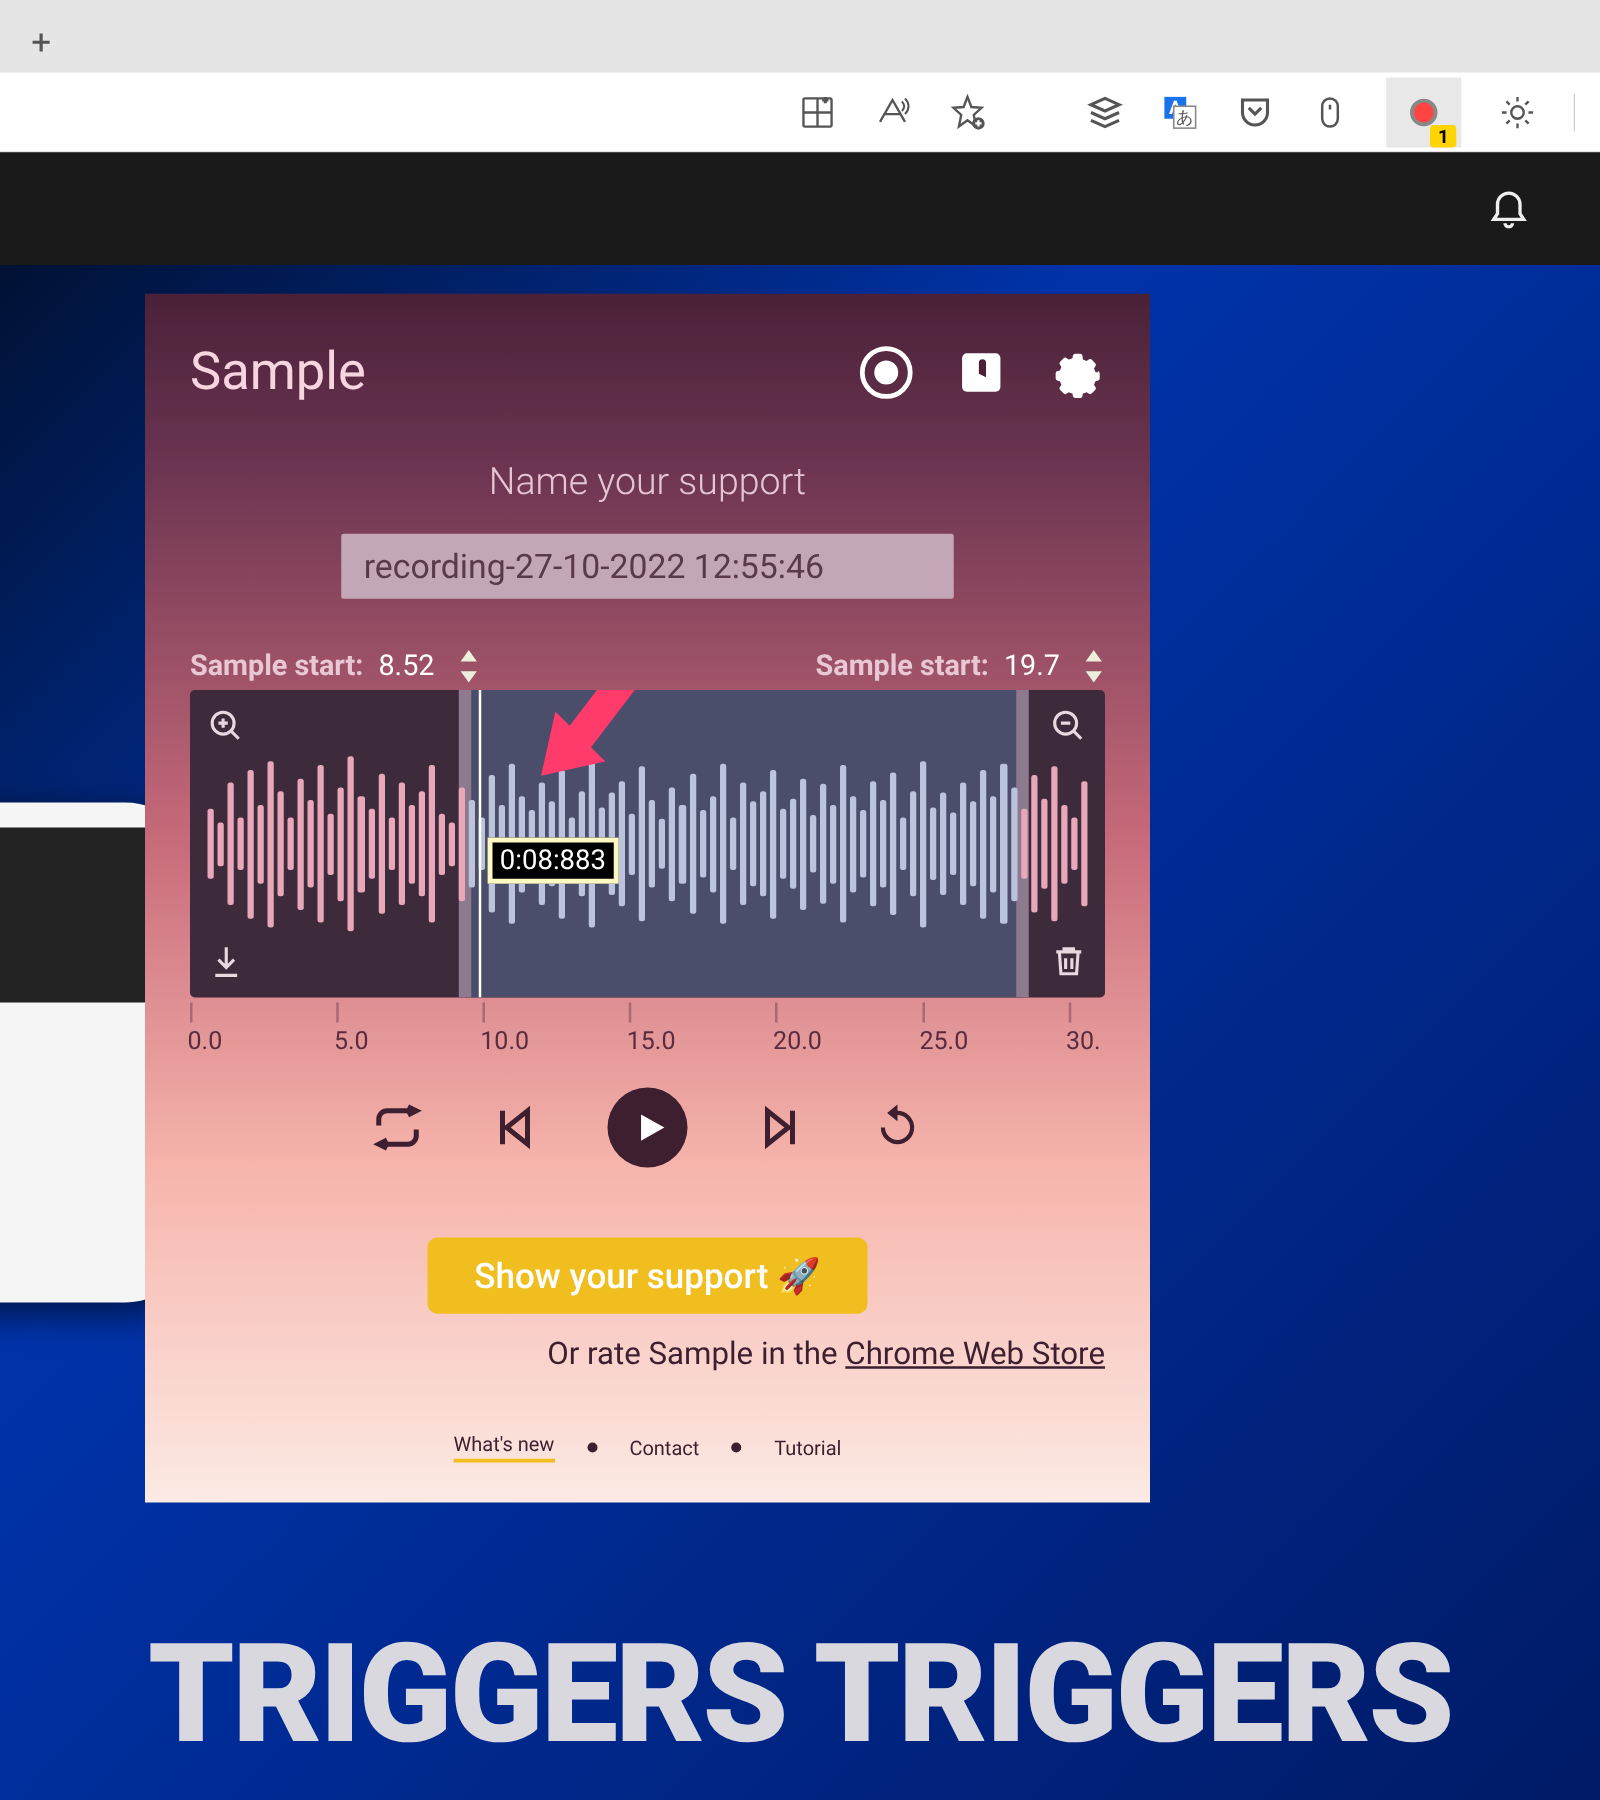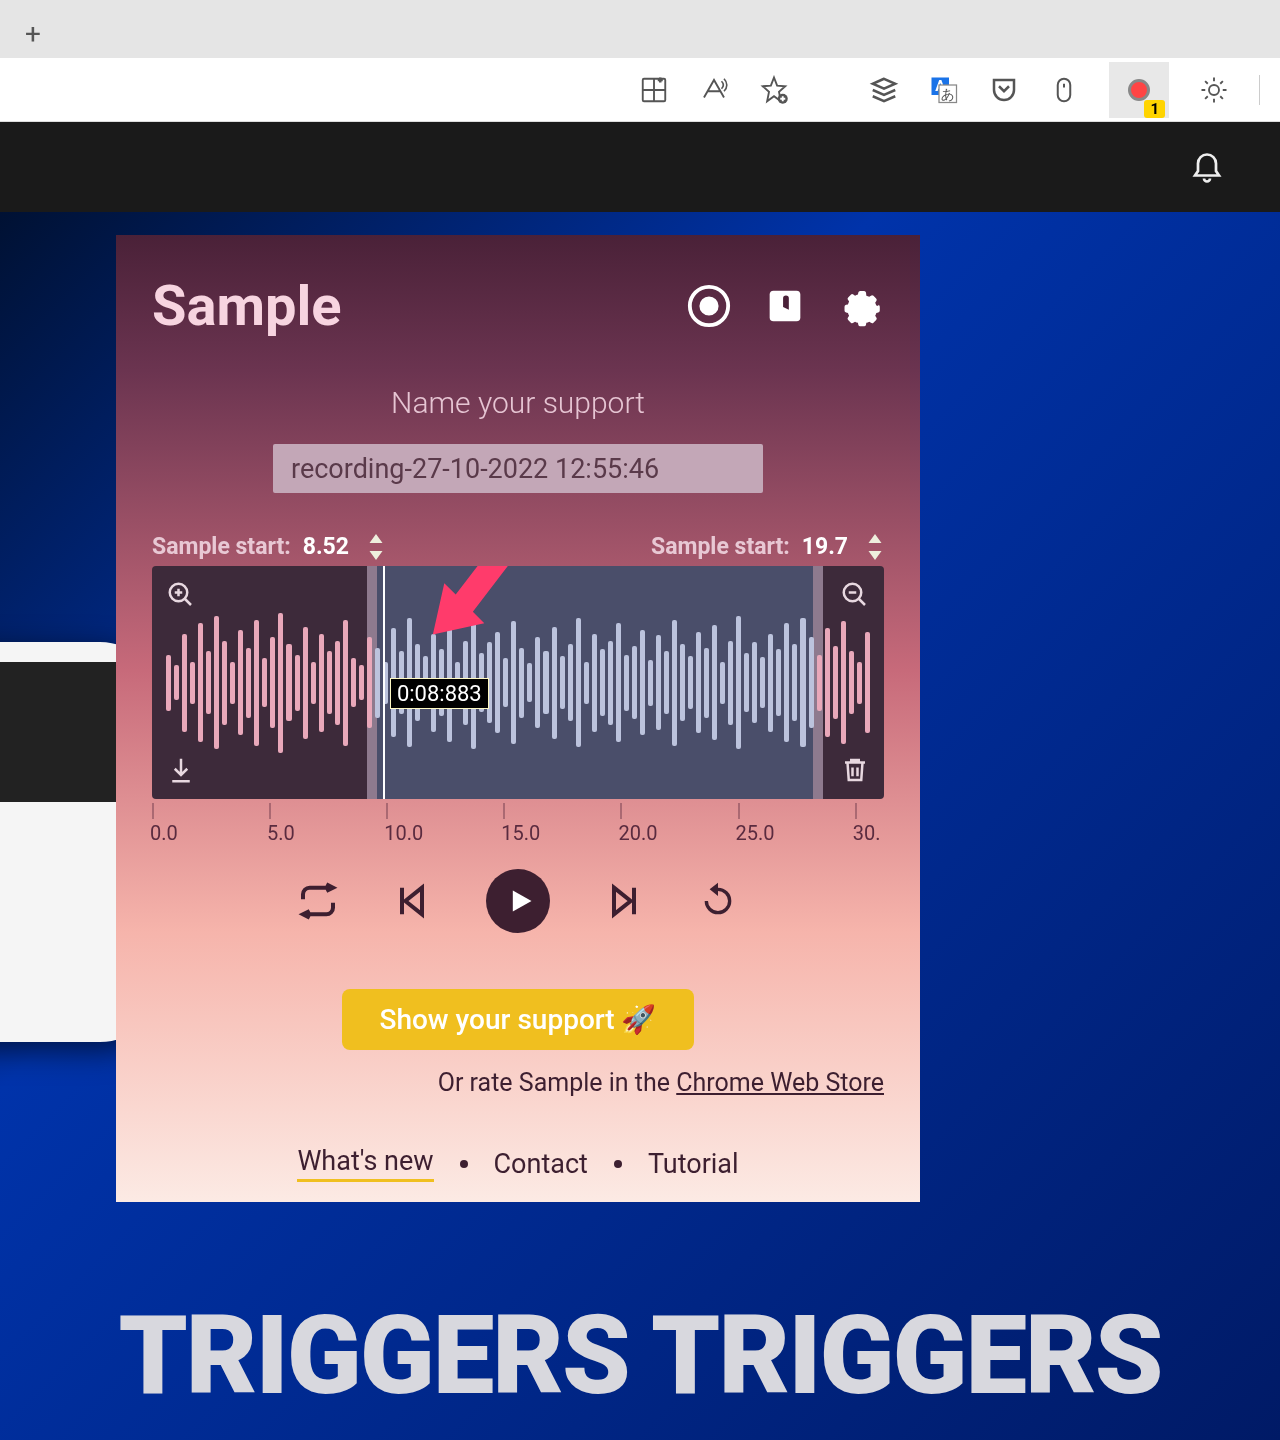--- a/index.html
+++ b/index.html
@@ -30,44 +30,44 @@
 .bell svg{width:36px;height:36px}
 
 .bg-video{position:absolute;top:90px;left:0;right:0;bottom:0;background:linear-gradient(135deg,#001133 0%,#0033aa 35%,#001a66 100%);overflow:hidden}
 .controller{position:absolute;left:-40px;top:430px;width:200px;height:400px;background:#f5f5f5;border-radius:20px 60px 60px 20px;box-shadow:0 8px 30px rgba(0,0,0,0.6)}
 .controller::before{content:'';position:absolute;top:20px;left:20px;right:20px;height:140px;background:#222;border-radius:10px}
 .bg-text{position:absolute;left:0;right:0;bottom:20px;text-align:center;font-size:110px;font-weight:900;color:#d8d8de;letter-spacing:-2px;white-space:nowrap}
 
 
 .popup{position:absolute;left:116px;top:113px;width:804px;height:967px;background:linear-gradient(180deg,#4a2138 0%,#6b3450 14%,#c76a7a 45%,#f6b4ab 72%,#fceae4 100%);border-radius:0;color:#fff;display:flex;flex-direction:column;padding:38px 36px 20px}
 .p-head{display:flex;align-items:center;margin-bottom:46px}
-.app-title{font-size:56px;font-weight:700;color:#f7d4e0;flex:1}
+.app-title{font-size:42px;font-weight:400;color:#f7d4e0;flex:1}
 .hicon{width:46px;height:46px;margin-left:30px;cursor:pointer;color:#fff}
 .hicon svg{width:100%;height:100%}
 
 .name-prompt{text-align:center;font-size:30px;color:#e6c5d3;font-weight:300;margin-bottom:24px}
 .name-input{display:block;margin:0 auto 40px;width:490px;height:52px;border:none;background:#c3a7b7;color:#5a3a4a;font-size:27px;padding:0 18px;border-radius:2px}
 
 .controls-row{display:flex;align-items:center;margin-bottom:6px}
 .ctl-label{font-size:23px;color:#e8c8d4;font-weight:700}
-.ctl-val{font-size:23px;color:#fff;font-weight:700;margin-left:12px}
+.ctl-val{font-size:23px;color:#fff;font-weight:400;margin-left:12px}
 .stepper{width:18px;height:26px;margin-left:18px;cursor:pointer;color:#eed}
 .stepper svg{width:100%;height:100%}
 .grow{flex:1}
 
 .wave-box{position:relative;height:246px;background:#3d2a3a;border-radius:4px;overflow:hidden}
 .sel{position:absolute;top:0;bottom:0;left:30%;right:9%;background:#4a4e6a}
 .sel::before,.sel::after{content:'';position:absolute;top:0;bottom:0;width:10px;background:#8e7a8e}
 .sel::before{left:-5px}
 .sel::after{right:-5px}
 .wave{position:absolute;left:14px;right:14px;top:50%;transform:translateY(-50%);height:140px;display:flex;align-items:center;gap:3px}
 .bar{flex:1 1 0;background:#bcc3dd;border-radius:2px}
 .bar.dim{background:#e9a8ba}
 .playhead{position:absolute;top:0;bottom:0;width:2px;background:#fff;left:31.5%}
-.timestamp{position:absolute;left:32.5%;top:48%;background:#000;color:#fff;font-size:22px;padding:2px 6px;border:1px solid #fef9c3}
+.timestamp{position:absolute;left:32.5%;top:48%;background:#000;color:#fff;font-size:22px;padding:2px 6px;border:4px solid #fef9c3}
 .zoom-in,.zoom-out,.dl,.trash{position:absolute;width:30px;height:30px;color:#e8d8e0;cursor:pointer}
 .zoom-in{top:14px;left:14px}
 .zoom-out{top:14px;right:14px}
 .dl{bottom:14px;left:14px}
 .trash{bottom:14px;right:14px}
 .zoom-in svg,.zoom-out svg,.dl svg,.trash svg{width:100%;height:100%}
 
 .arrow{position:absolute;left:38%;top:-80px;width:120px;height:160px;color:#ff3b6b;pointer-events:none}
 .arrow svg{width:100%;height:100%}
 
@@ -78,21 +78,21 @@
 .transport{display:flex;align-items:center;justify-content:center;gap:54px;margin-top:28px;color:#3d1f30}
 .ticon{width:40px;height:40px;cursor:pointer}
 .ticon svg{width:100%;height:100%}
 .playbtn{width:64px;height:64px;border-radius:50%;background:#3d1f30;display:flex;align-items:center;justify-content:center;cursor:pointer}
 .playbtn svg{width:28px;height:28px;fill:#fff;margin-left:5px}
 
 .support{display:block;margin:56px auto 18px;background:#f0bf1f;color:#fff;font-size:28px;font-weight:500;padding:14px 37px;border:none;border-radius:8px;cursor:pointer}
 .rate{text-align:right;font-size:25px;color:#3d1f30}
 .rate a{color:#3d1f30;text-decoration:underline}
 
-.footer{display:flex;align-items:center;justify-content:center;gap:26px;margin-top:48px;font-size:27px;color:#3d1f30}
+.footer{display:flex;align-items:center;justify-content:center;gap:26px;margin-top:48px;font-size:16px;color:#3d1f30}
 .footer .link{cursor:pointer}
 .footer .link.active{border-bottom:3px solid #f0bf1f;padding-bottom:2px}
 .bullet{width:8px;height:8px;background:#3d1f30;border-radius:50%}
 </style>
 </head>
 <body>
 
 <div class="chrome">
   <div class="tabbar">
     <div class="newtab">+</div>

